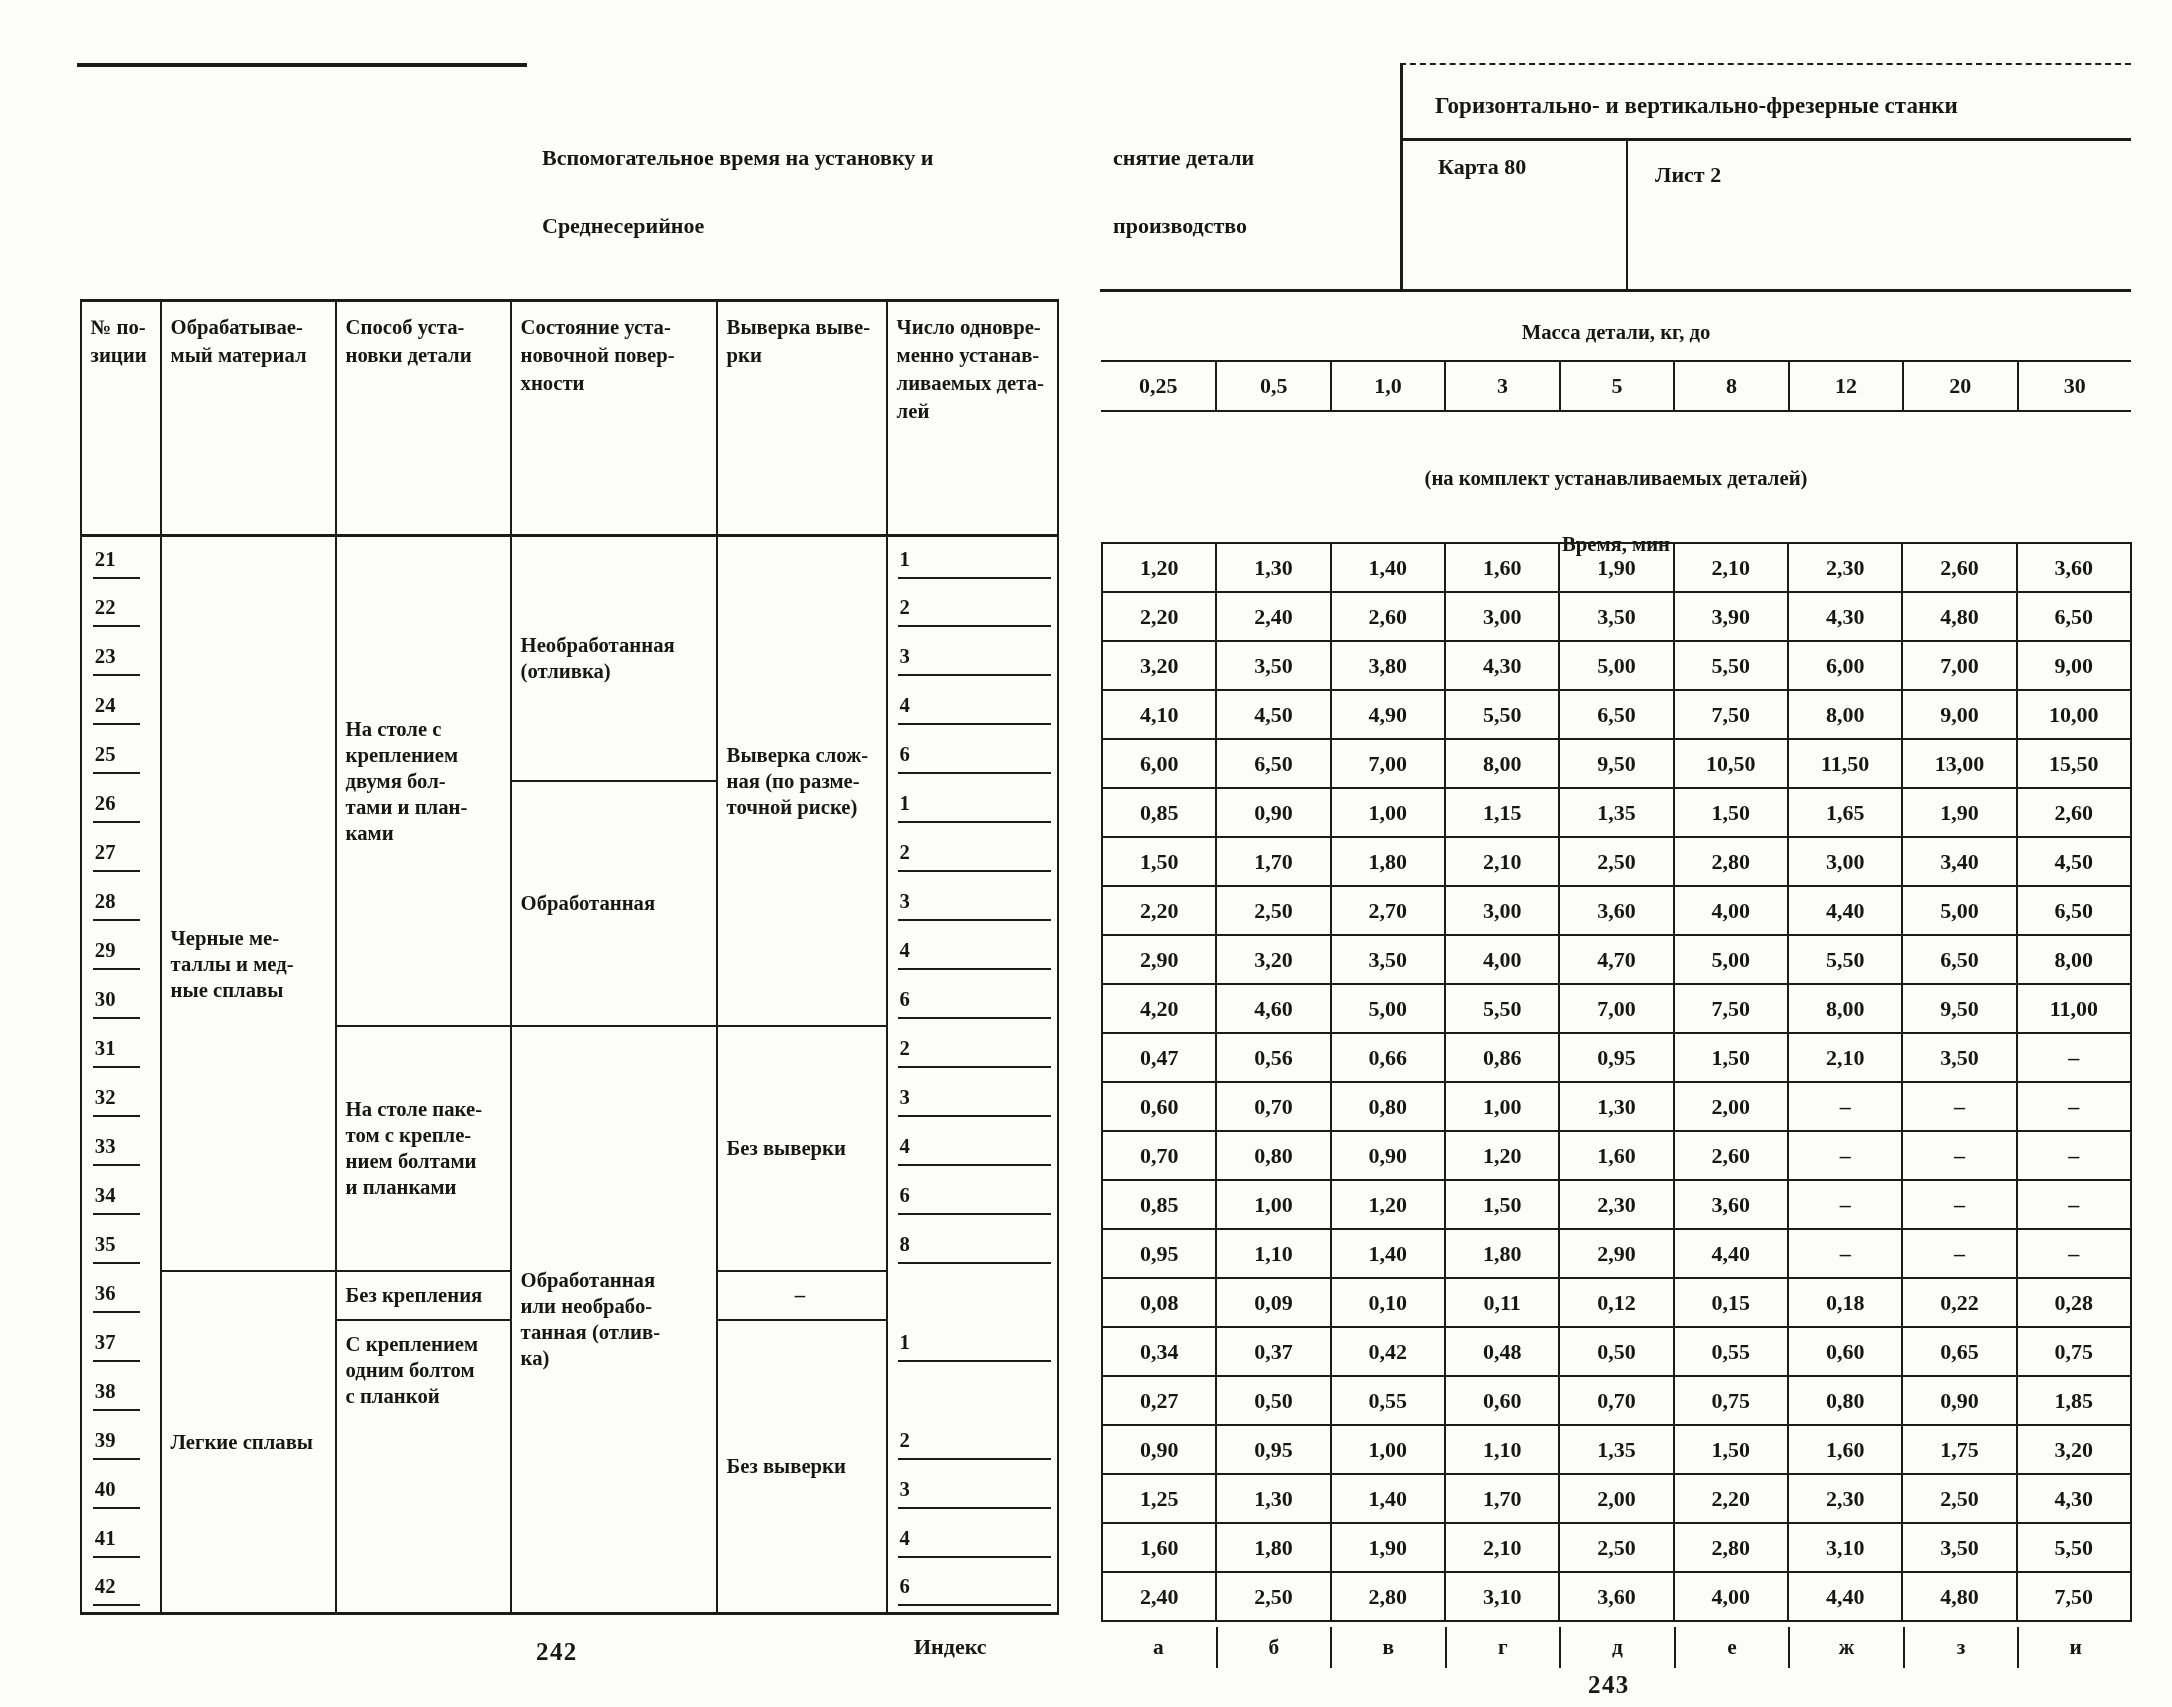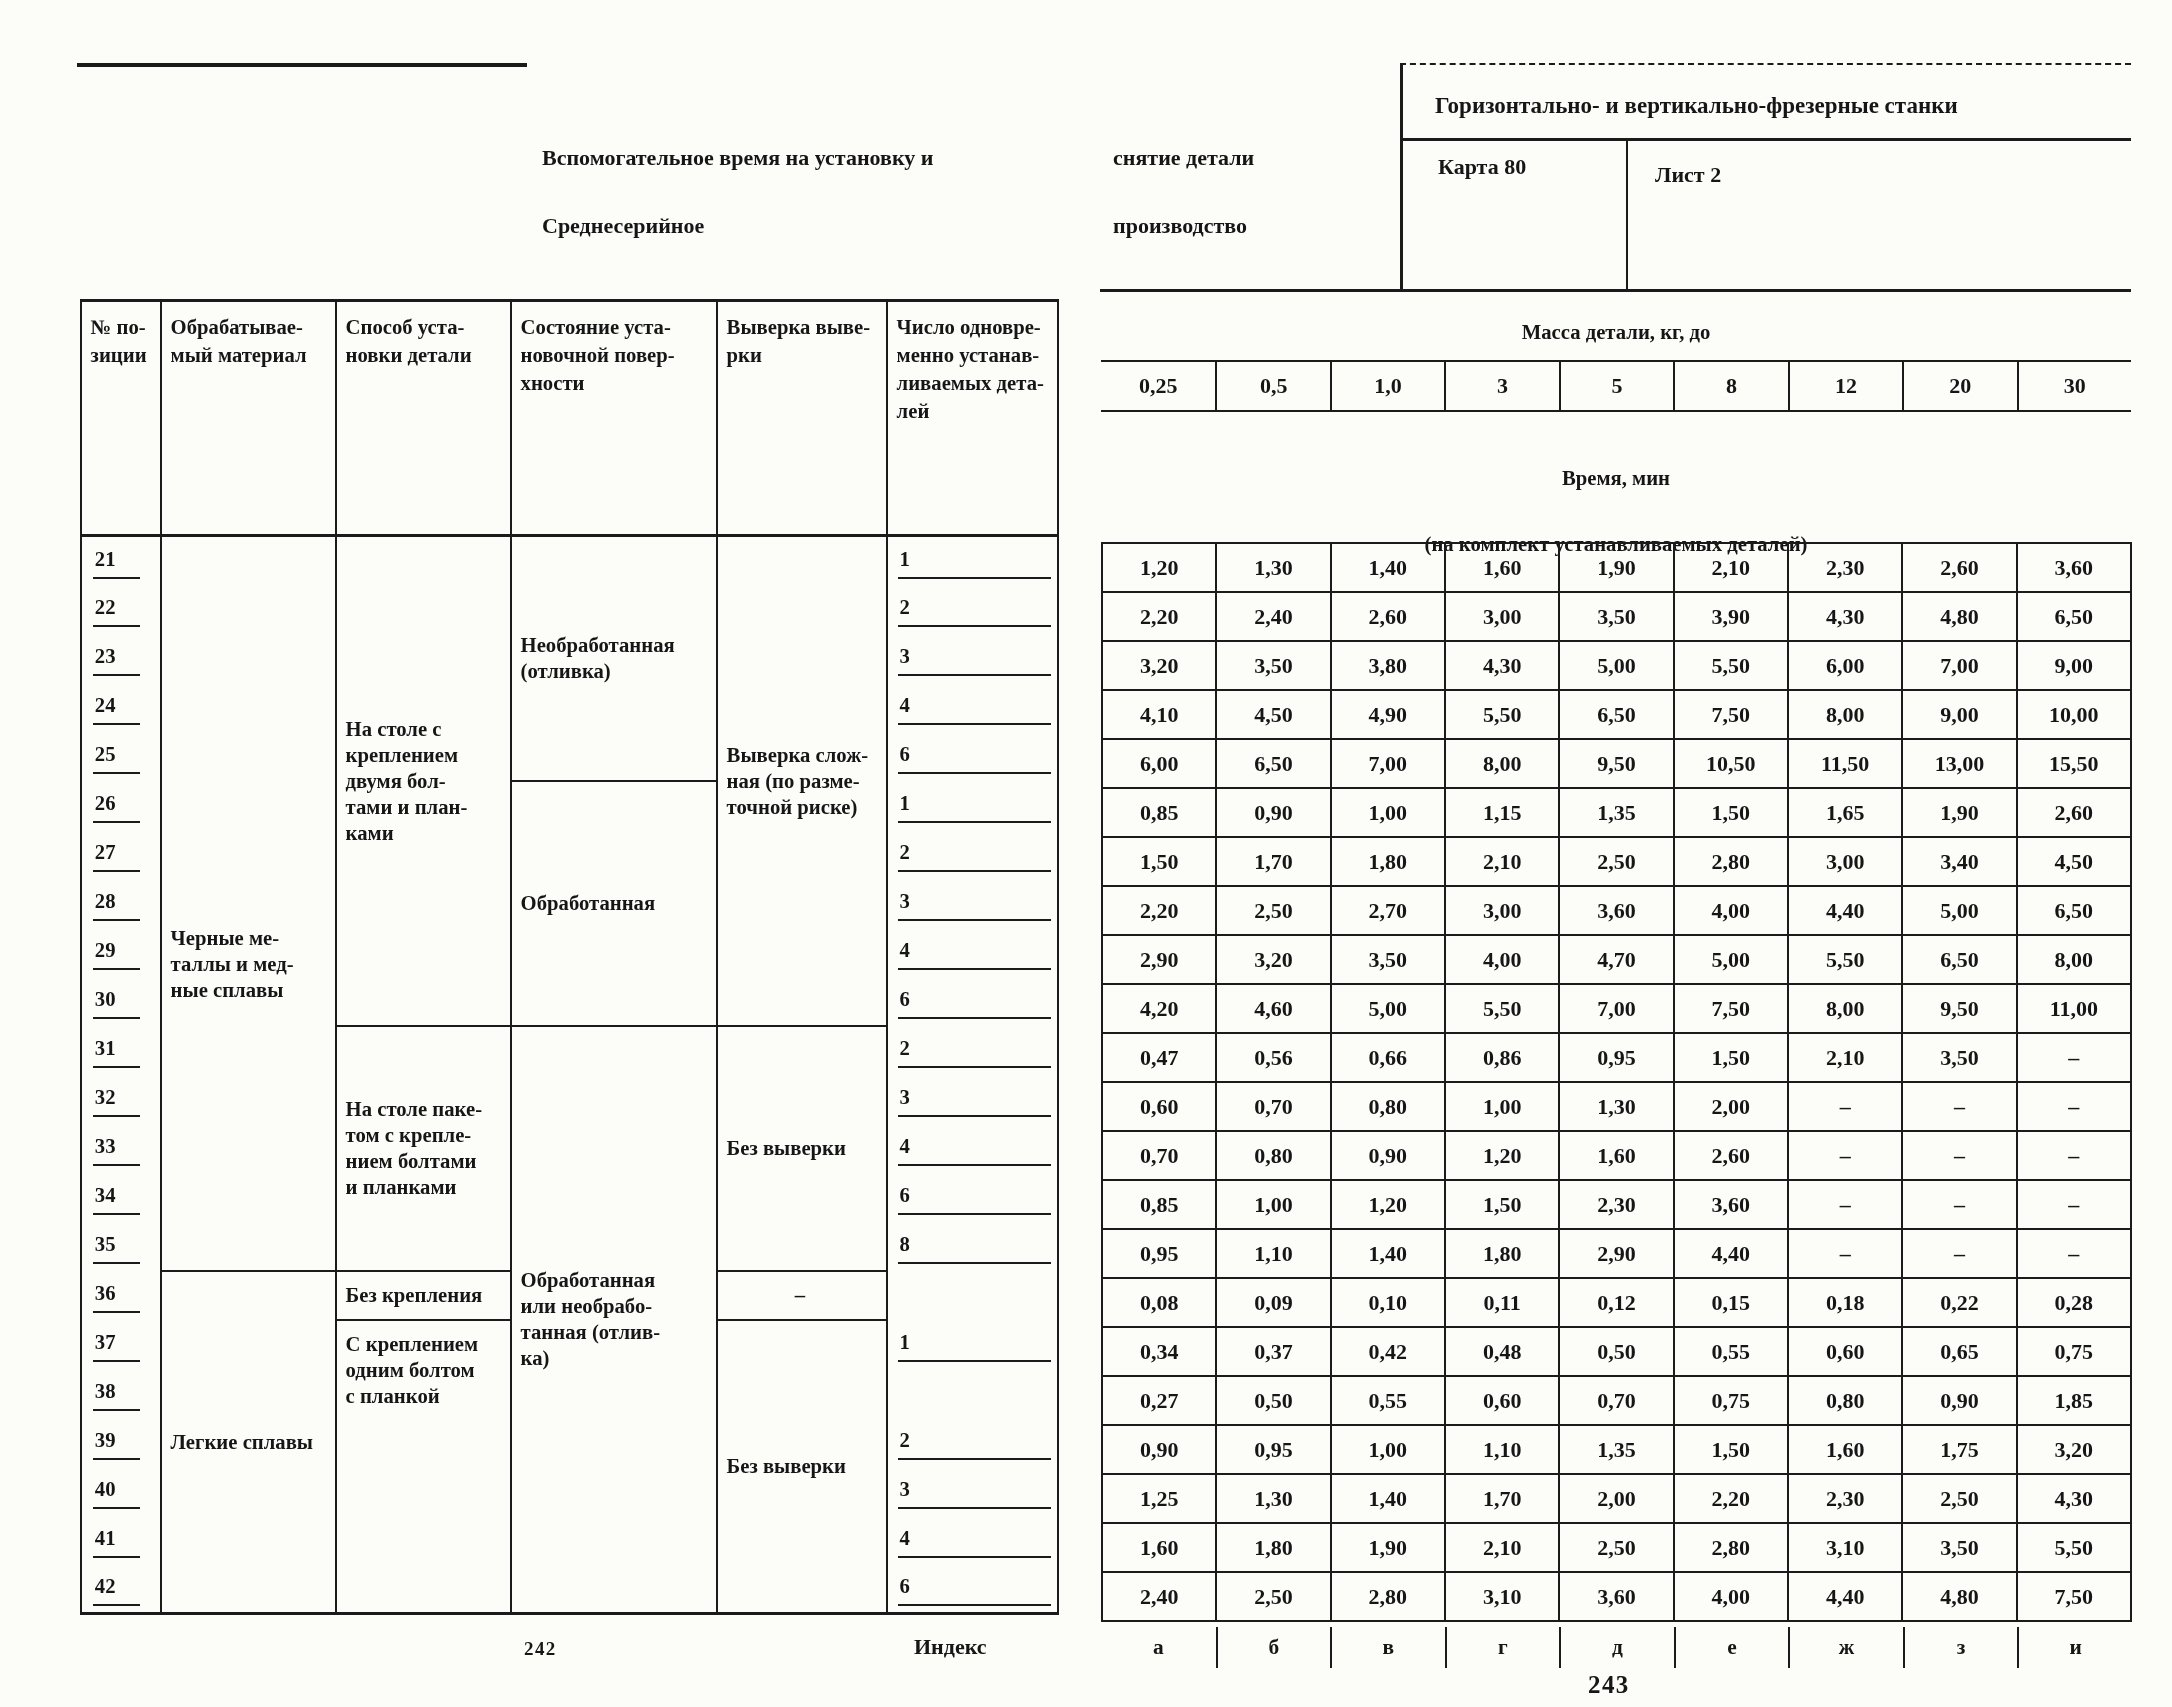--- a/index.html
+++ b/index.html
@@ -53,21 +53,21 @@
 
   
   #time-table{position:absolute;left:1101px;top:542px;width:1031px;border-collapse:collapse;table-layout:fixed;}
   #time-table td{border:2.1px solid #1b1b1b;height:49px;text-align:center;font-size:22px;font-weight:700;}
 
   
   #index-row{position:absolute;left:1101px;top:1627px;width:1031px;height:41px;display:grid;grid-template-columns:repeat(9,1fr);}
   #index-row .icell{display:flex;align-items:center;justify-content:center;font-size:21.4px;border-left:2.1px solid #1b1b1b;}
   #index-row .icell:first-child{border-left:none;}
   #index-label{left:914px;top:1634px;font-size:22px;}
-  #pn-left{left:524px;top:1638px;font-size:19px;letter-spacing:1.4px;}
+  #pn-left{left:536px;top:1638px;font-size:25px;letter-spacing:1.4px;}
   #pn-right{left:1588px;top:1671px;font-size:25px;letter-spacing:1.4px;}
 </style>
 </head>
 <body>
 
 <div class="sheet">
 
   <div class="rule" id="top-rule-left"></div>
   <div class="txt" id="left-title">
     <div>Вспомогательное время на установку и</div>
@@ -93,22 +93,22 @@
       <div class="mcell">0,5</div>
       <div class="mcell">1,0</div>
       <div class="mcell">3</div>
       <div class="mcell">5</div>
       <div class="mcell">8</div>
       <div class="mcell">12</div>
       <div class="mcell">20</div>
       <div class="mcell">30</div>
     </div>
   <div class="txt" id="time-units">
+    <div>(на комплект устанавливаемых деталей)</div>
     <div>Время, мин</div>
-    <div>(на комплект устанавливаемых деталей)</div>
   </div>
 
   <table id="pos-table">
     <colgroup>
       <col style="width:80px">
         <col style="width:175px">
         <col style="width:175px">
       <col style="width:206px">
         <col style="width:170px">
         <col style="width:171px">

